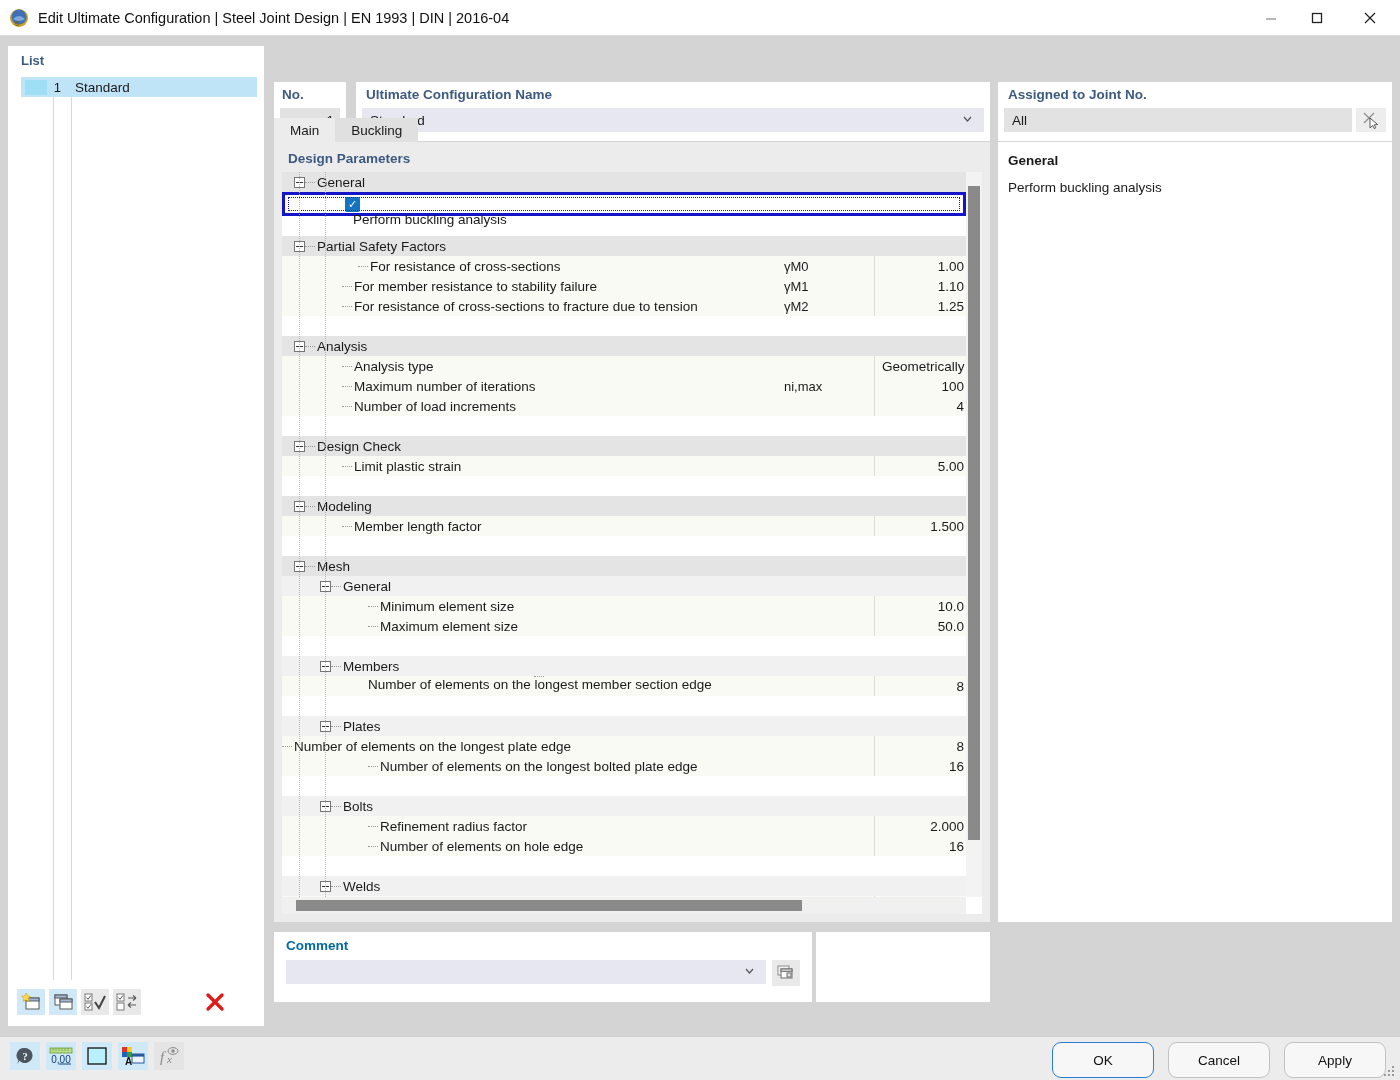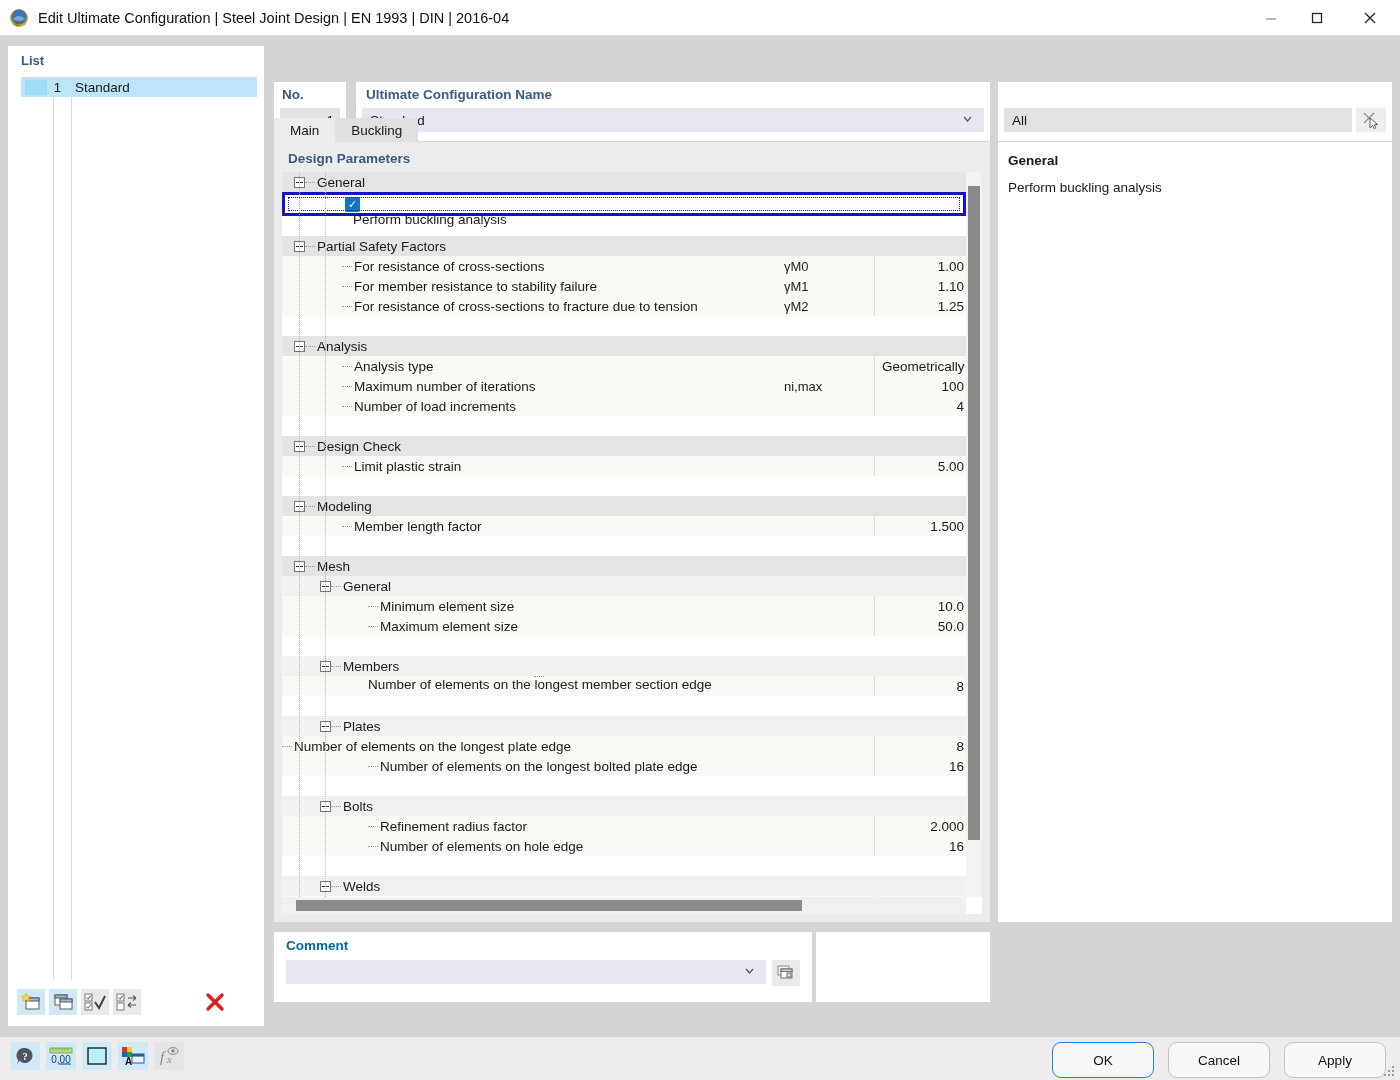--- a/index.html
+++ b/index.html
@@ -241,20 +241,21 @@
       <span>Standard</span>
       <span class="chev">
         <svg width="13" height="13" viewBox="0 0 13 13">
             <path d="M3 5 L6.5 9 L10 5" fill="none" stroke="#555" stroke-width="1.2"></path>
           </svg>
       </span>
     </div>
   </div>
 
   <div id="ajn">
+    <div class="lbl">Assigned to Joint No.</div>
     <div class="fld">All</div>
     <div class="pick">
       <svg width="20" height="20" viewBox="0 0 20 20">
         <line x1="3" y1="3" x2="13" y2="13" stroke="#8e8e8e" stroke-width="1.3"></line>
         <line x1="13" y1="3" x2="3" y2="13" stroke="#8e8e8e" stroke-width="1.3"></line>
         <path d="M9 8 L9 18 L11.6 15.4 L13.2 18.6 L14.8 17.8 L13.2 14.8 L16.6 14.5Z" fill="#fff" stroke="#4a4a4a" stroke-width="0.9"></path>
       </svg>
     </div>
   </div>
 
@@ -280,21 +281,21 @@
           </div>
           <div class="spacer"></div>
           <div class="trow grouprow">
             <span class="name" style="padding-left: 12px;">
               <span class="exp"></span>
               <span class="dashline"></span>
               <span>Partial Safety Factors</span>
             </span>
           </div>
           <div class="trow datarow">
-            <span class="name" style="padding-left: 60px;">
+            <span class="name" style="padding-left: 60px; margin-left: 16px;">
               <span class="dashline"></span>
               <span>For resistance of cross-sections</span>
             </span>
             <span class="sym">γM0</span>
             <span class="symdiv"></span>
             <span class="val">1.00</span>
           </div>
           <div class="trow datarow">
             <span class="name" style="padding-left: 60px;">
               <span class="dashline"></span>

